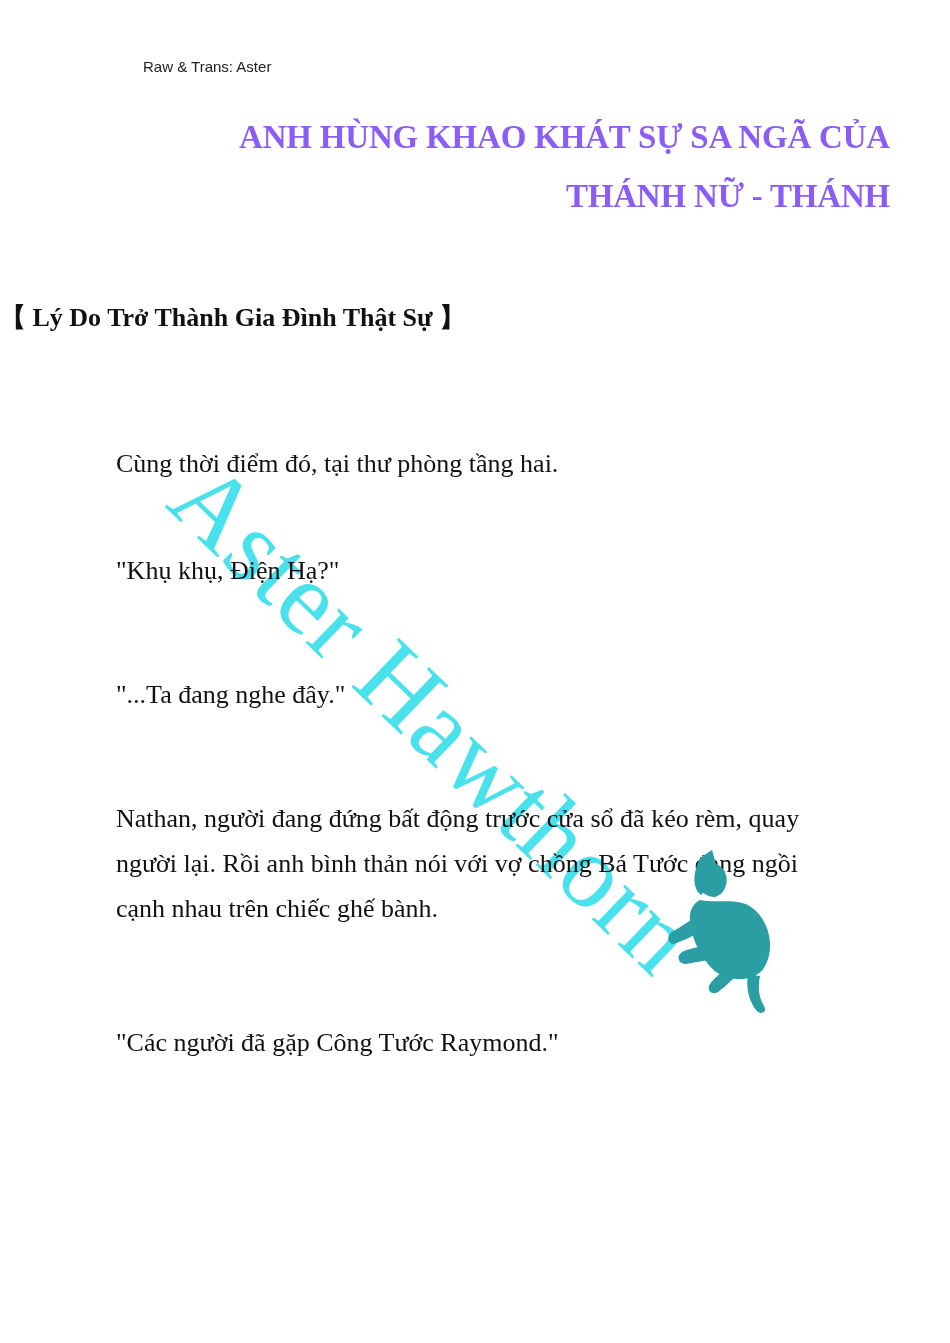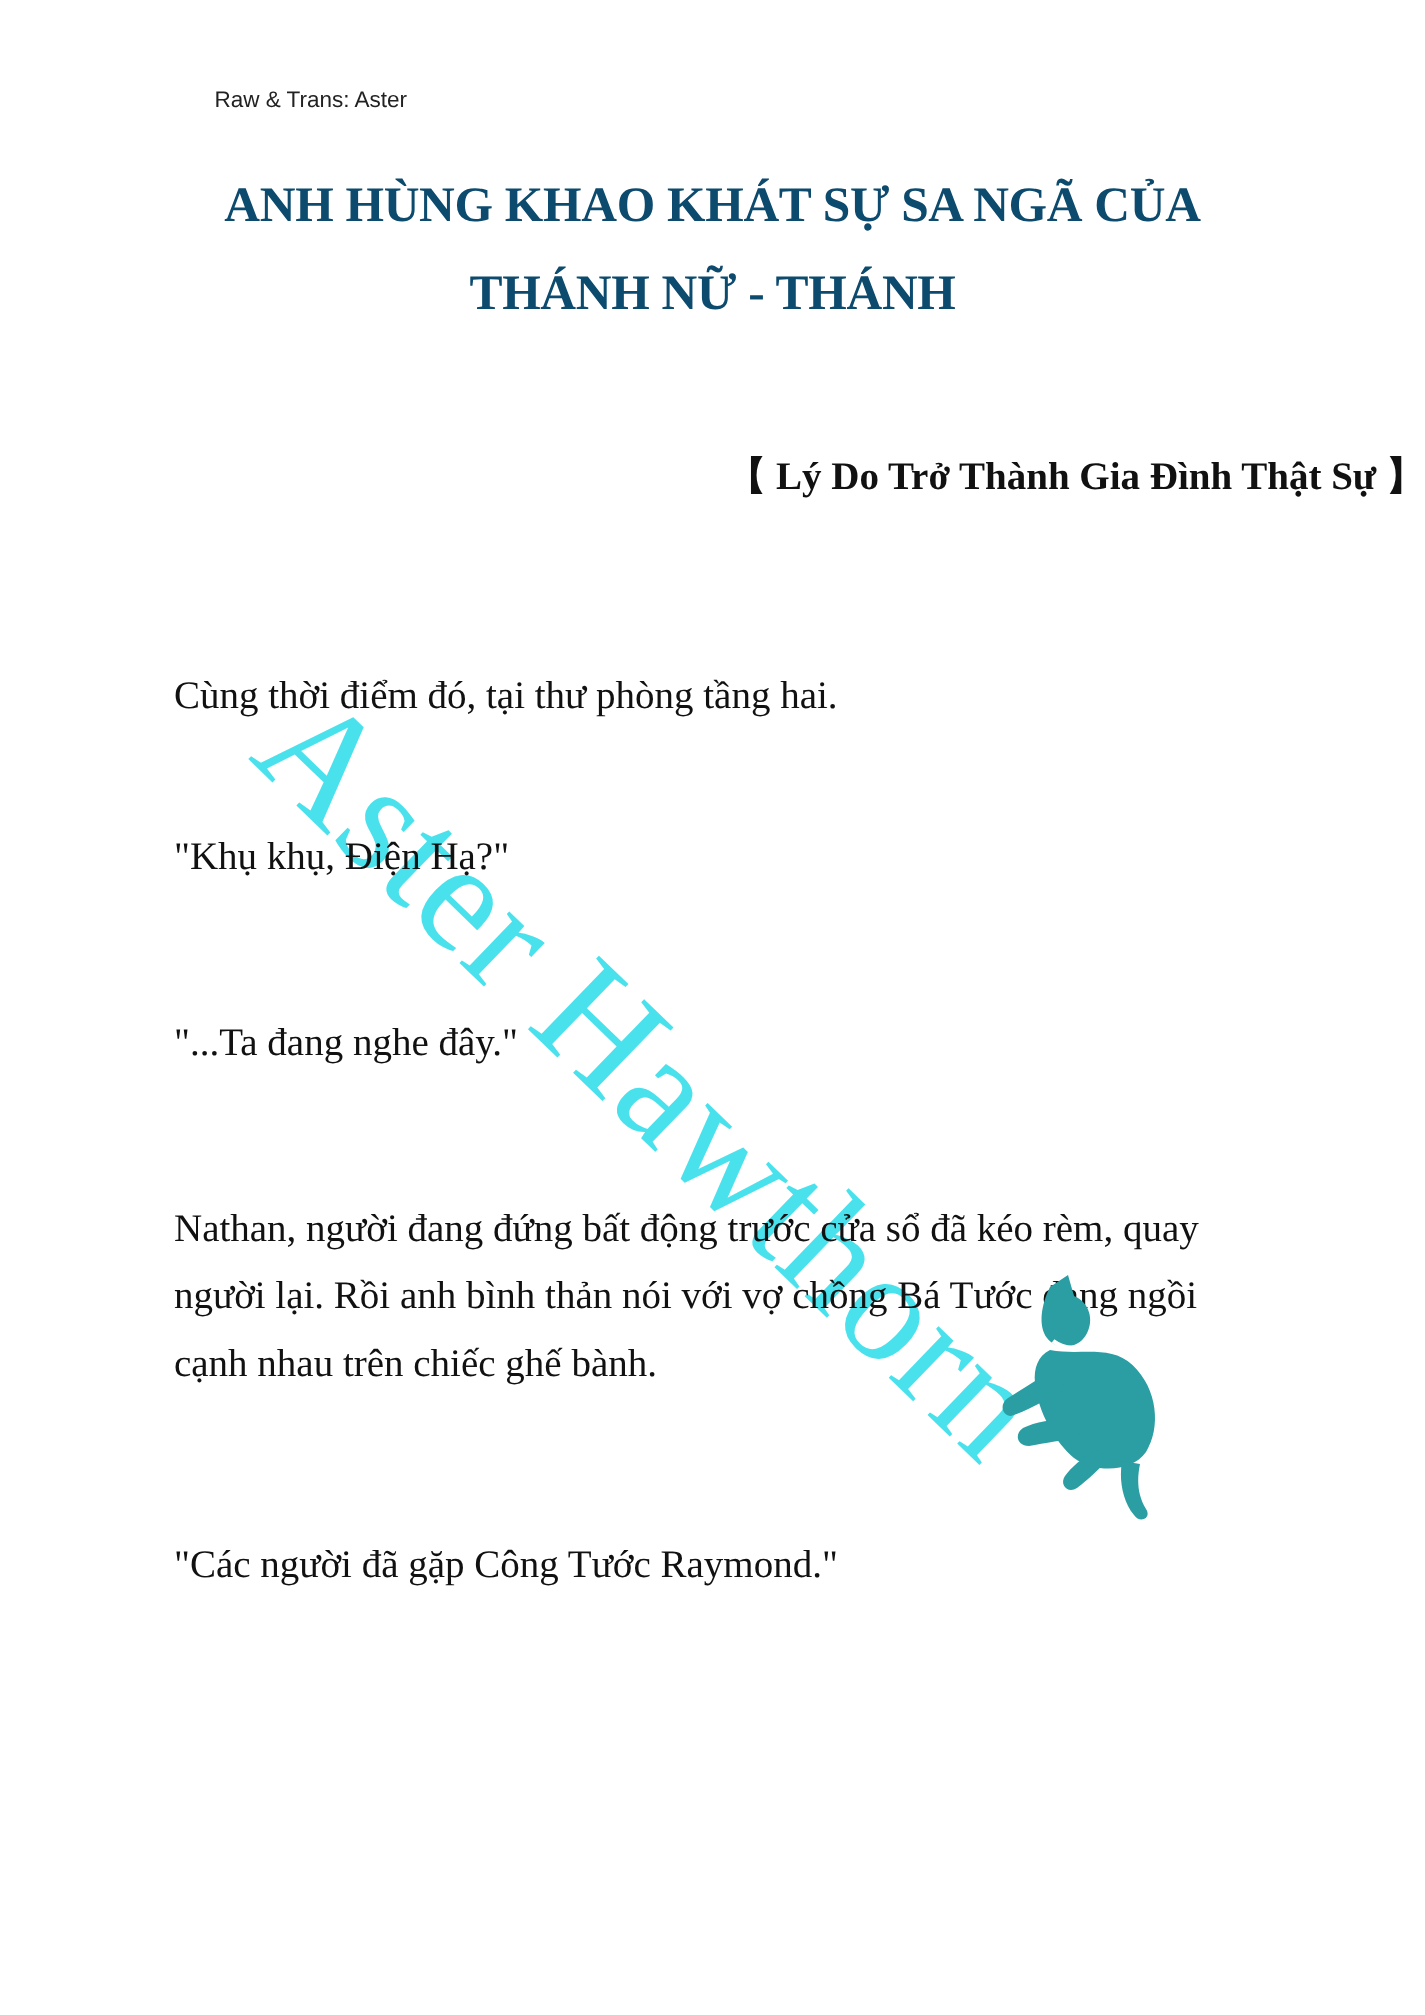--- a/index.html
+++ b/index.html
@@ -22,34 +22,34 @@
       font-family: Liberation Sans, sans-serif;
       font-size: 15px;
       color: #222;
       margin-left: 27px;
     }
     .title {
       position: absolute;
       left: 60px;
       width: 830px;
       top: 108px;
-      text-align: center;
+      text-align: right;
       font-family: "Liberation Serif", serif;
       font-weight: bold;
       font-size: 33px;
       line-height: 59px;
-      color: #0c4a6e;
+      color: #8b5cf6;
       letter-spacing: -0.2px;
     }
     .subtitle {
       position: absolute;
       left: 0;
       width: 950px;
       top: 298px;
-      text-align: right;
+      text-align: left;
       font-weight: bold;
       font-size: 26px;
       line-height: 40px;
       color: #111;
     }
     .para {
       position: absolute;
       left: 116px;
       width: 720px;
       font-size: 26px;

